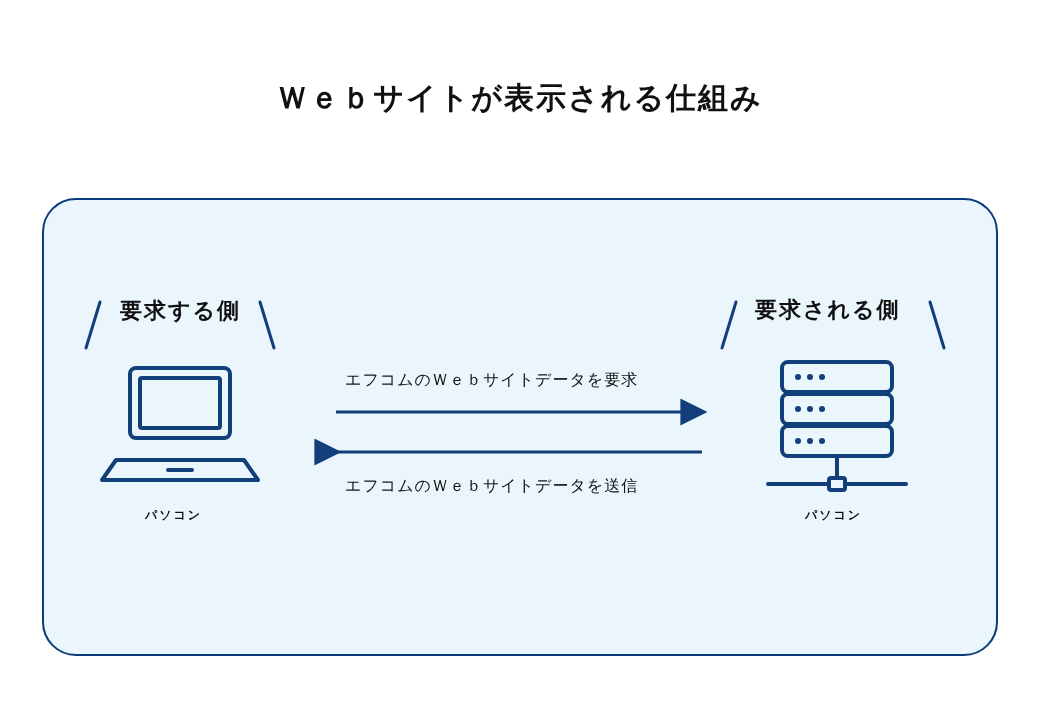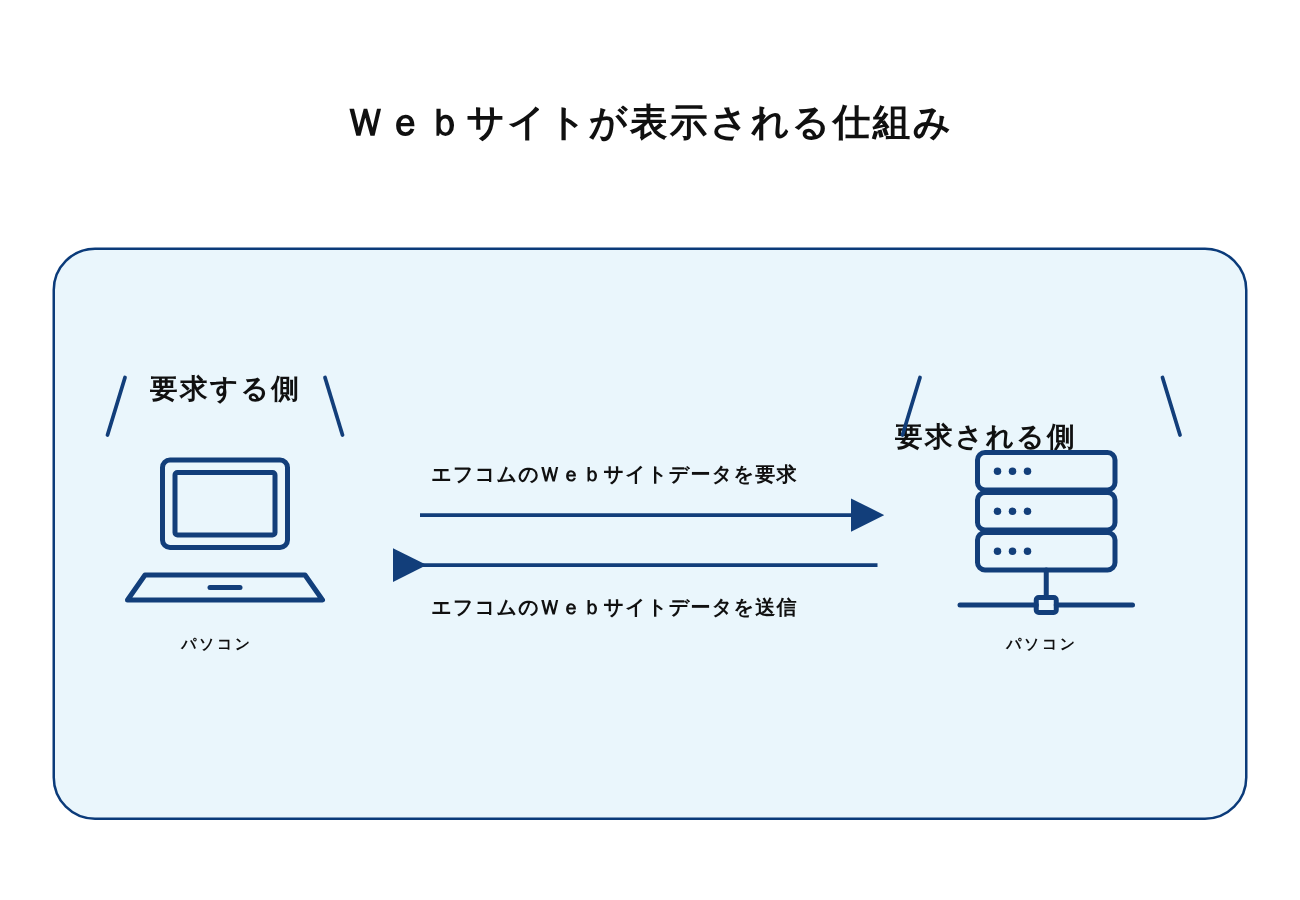--- a/index.html
+++ b/index.html
@@ -23,34 +23,34 @@
     border-radius: 34px;
   }
   .role-label {
     position: absolute;
     font-size: 22px;
     font-weight: 700;
     color: #101010;
     letter-spacing: 2px;
   }
   .role-left { left: 120px; top: 296px; }
-  .role-right { left: 716px; top: 295px; margin-top: 40px; }
+  .role-right { left: 755px; top: 295px; }
   .device-caption {
     position: absolute;
     font-size: 12px;
     font-weight: 700;
     color: #101010;
     letter-spacing: 2px;
   }
   .cap-left { left: 145px; top: 507px; }
   .cap-right { left: 805px; top: 507px; }
   .arrow-label {
     position: absolute;
     font-size: 16px;
-    font-weight: 700;
+    font-weight: 400;
     color: #101010;
     letter-spacing: 1px;
   }
   .alabel-top { left: 345px; top: 370px; }
   .alabel-bot { left: 345px; top: 476px; }
   .svg-layer {
     position: absolute;
     left: 0; top: 0;
     width: 1040px; height: 720px;
     pointer-events: none;

